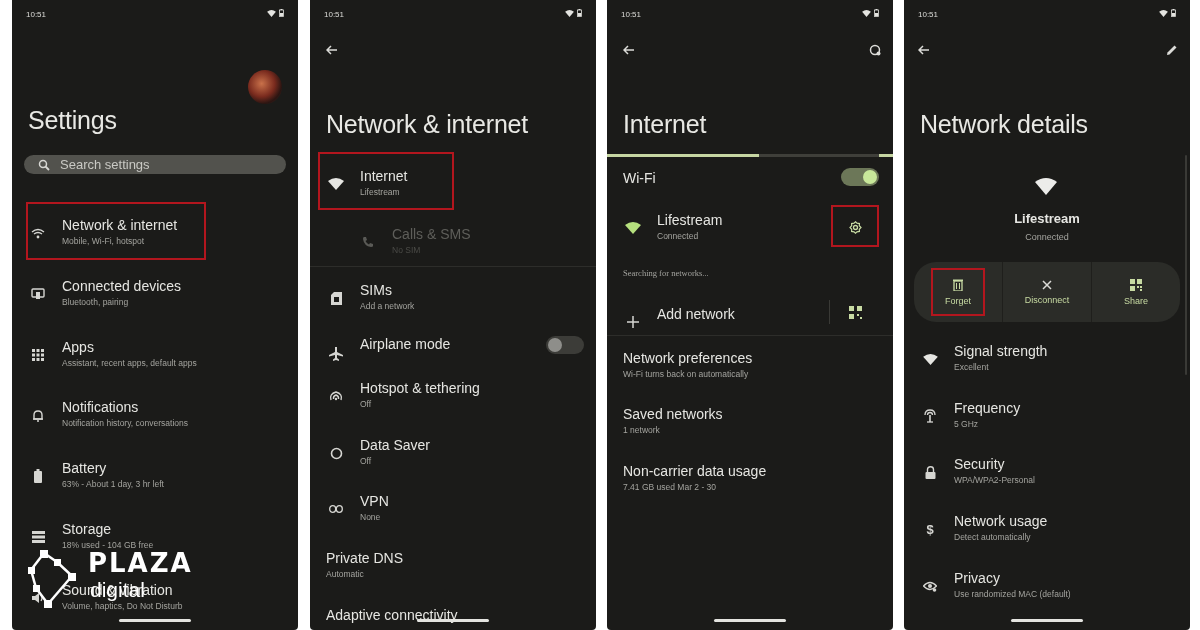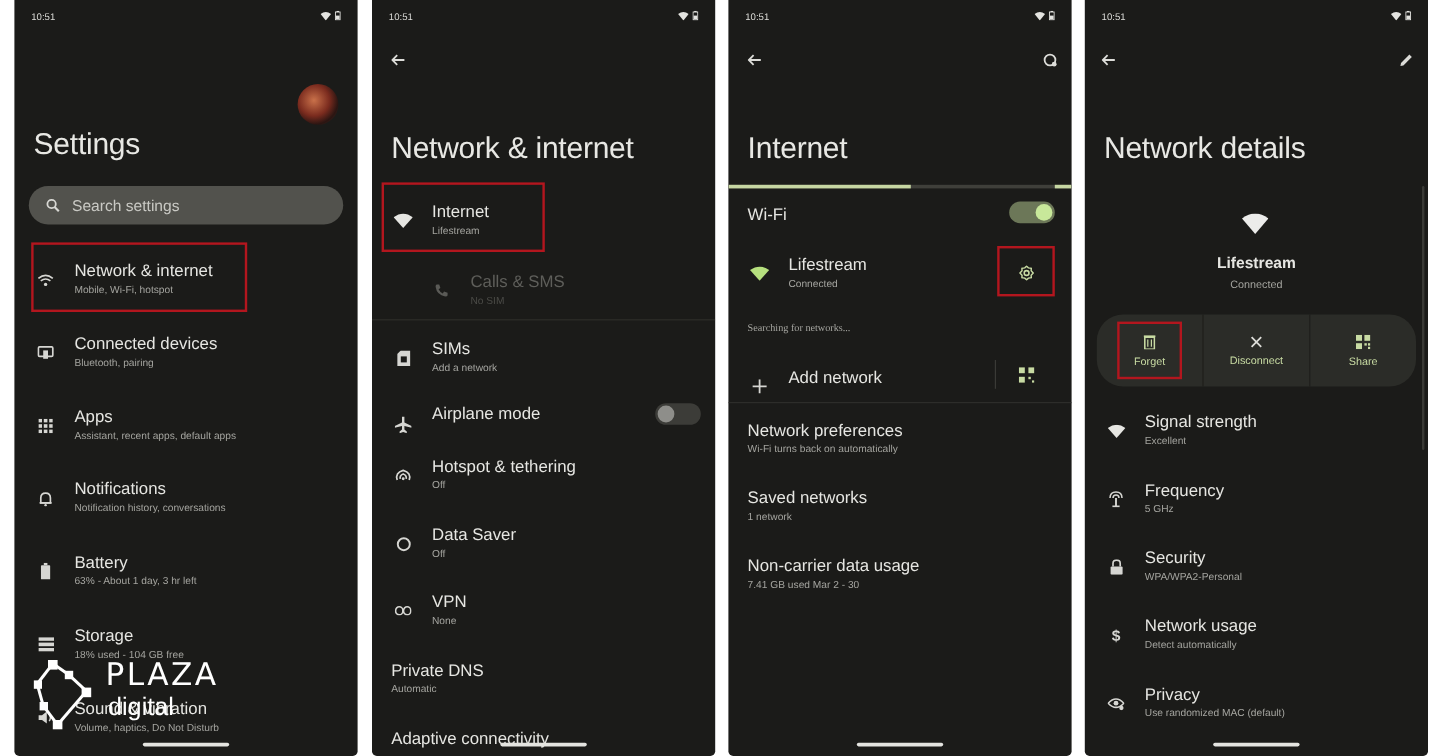--- a/index.html
+++ b/index.html
@@ -19,34 +19,34 @@
   .item { position: absolute; left: 0; right: 0; height: 44px; }
   .item .ic { position: absolute; left: 16px; top: 8px; width: 20px; height: 20px; display: flex; align-items: center; justify-content: center; color: #d6d6d2; }
   .item .t { position: absolute; left: 50px; top: 2px; font-size: 14px; color: #e6e6e2; white-space: nowrap; }
   .item .s { position: absolute; left: 50px; top: 21px; font-size: 8.5px; color: #a4a49f; white-space: nowrap; }
   .item.noicon .t, .item.noicon .s { left: 16px; }
   .item.dim .t { color: #5e5e5a; } .item.dim .s { color: #4a4a46; } .item.dim .ic { color: #5a5a56; }
   .redbox { position: absolute; border: 2px solid #b3161e; pointer-events: none; }
   .homebar { position: absolute; bottom: 8px; left: 50%; transform: translateX(-50%); width: 72px; height: 3px; border-radius: 2px; background: #e4e4e0; }
   .toggle { position: absolute; width: 38px; height: 18px; border-radius: 9px; }
   .toggle .knob { position: absolute; top: 2px; width: 14px; height: 14px; border-radius: 50%; }
-  .search { position: absolute; left: 12px; right: 12px; top: 155px; height: 32px; border-radius: 18px; background: #52524d; display: flex; align-items: center; padding-left: 14px; gap: 10px; }
+  .search { position: absolute; left: 12px; right: 12px; top: 155px; height: 19px; border-radius: 18px; background: #52524d; display: flex; align-items: center; padding-left: 14px; gap: 10px; }
   .search span.ph { font-size: 13px; color: #c9c9c4; }
   .avatar { position: absolute; right: 16px; top: 70px; width: 34px; height: 34px; border-radius: 50%;
     background: radial-gradient(circle at 40% 40%, #c9714a 0%, #7a2b1e 45%, #2a1512 70%, #4b2a22 100%); }
   .divider { position: absolute; left: 0; right: 0; height: 1px; background: #2d2d2a; }
   .progress { position: absolute; left: 0; right: 0; top: 154px; height: 3px; background: #3f3f3a; }
   .progress .fill { position: absolute; left: 0; top: 0; height: 3px; background: #c6d6a2; }
   .progress .tail { position: absolute; right: 0; top: 0; width: 14px; height: 3px; background: #c6d6a2; }
   .action-bar { position: absolute; left: 10px; right: 10px; top: 262px; height: 60px; border-radius: 22px; background: #2b2c28; display: flex; }
   .action { flex: 1; display: flex; flex-direction: column; align-items: center; justify-content: center; gap: 5px; color: #c8dba3; font-size: 9px; border-right: 1px solid #1f1f1c; }
   .action:last-child { border-right: none; }
   .scrollbar { position: absolute; right: 3px; top: 155px; width: 2px; height: 220px; background: #3a3a36; border-radius: 1px; }
   .logo { position: absolute; left: 28px; top: 548px; width: 150px; height: 70px; color: #ffffff; }
-  .logo .word { position: absolute; left: 60px; top: 0; font-family: "DejaVu Sans", sans-serif; font-size: 26px; font-weight: 400; letter-spacing: 2px; }
+  .logo .word { position: absolute; left: 60px; top: 0; font-family: "DejaVu Sans", sans-serif; font-size: 26px; font-weight: 700; letter-spacing: 2px; }
   .logo .sub { position: absolute; left: 62px; top: 30px; font-family: Liberation Sans, sans-serif; font-size: 21px; font-weight: 200; }
   .small-text { position: absolute; left: 16px; font-size: 8.5px; color: #a4a49f; }
 </style>
 </head>
 <body>
 
 <div class="phone" id="p1">
   <div class="statusbar">
     <span class="time">10:51</span>
     <span class="sicons">

